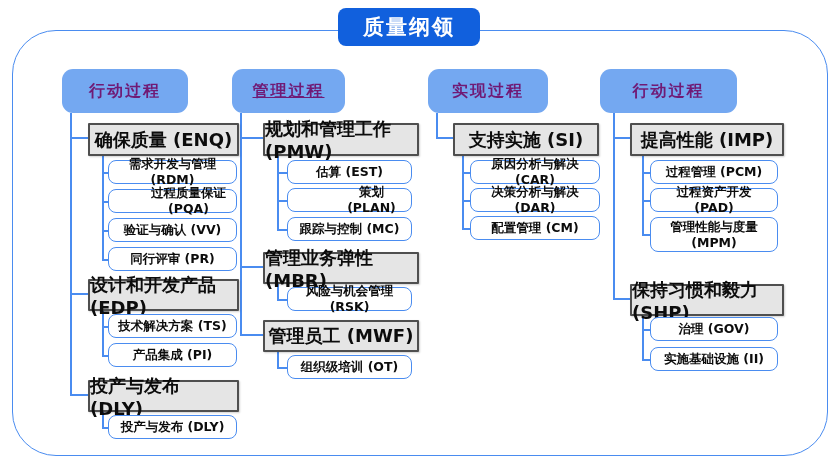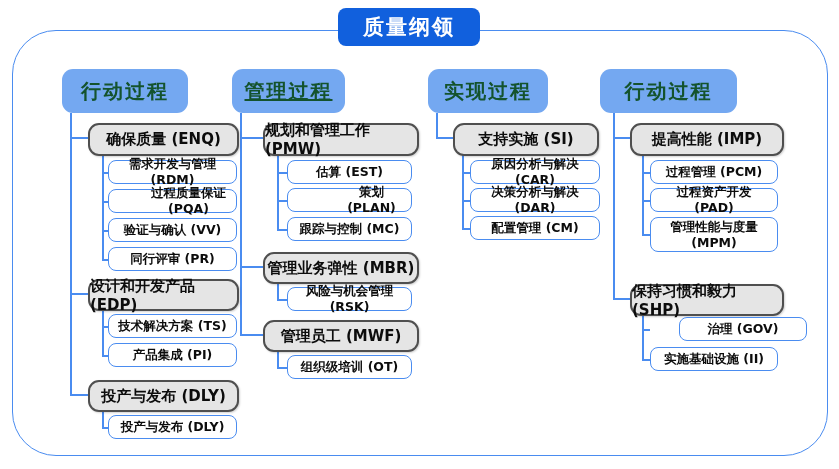--- a/index.html
+++ b/index.html
@@ -3,25 +3,25 @@
 <meta charset="utf-8">
 <style>
   html,body{margin:0;padding:0;background:#ffffff;}
   body{font-family:"DejaVu Sans","Liberation Sans",sans-serif;}
   .stage{position:relative;width:839px;height:469px;background:#ffffff;overflow:hidden;}
   .frame{position:absolute;left:12px;top:30px;width:814px;height:424px;
          border:1.5px solid #4a8cf0;border-radius:44px;background:#ffffff;}
   .root-title{position:absolute;left:338px;top:8px;width:142px;height:38px;
          background:#1160dd;border-radius:8px;color:#ffffff;font-size:21px;font-weight:bold;
          display:flex;align-items:center;justify-content:center;letter-spacing:2px;z-index:3;}
-  .hdr{position:absolute;background:#74a8f1;border-radius:11px;color:#14532d;
-         font-size:20px;font-weight:bold;letter-spacing:2px;
+  .hdr{position:absolute;background:#74a8f1;border-radius:11px;color:#701a75;
+         font-size:16px;font-weight:bold;letter-spacing:2px;
          display:flex;align-items:center;justify-content:center;z-index:2;}
-  .gray{position:absolute;background:#e5e5e5;border:2px solid #4f4f4f;border-radius:11px;
-         color:#0c0c0c;font-size:15px;font-weight:bold;
+  .gray{position:absolute;background:#e5e5e5;border:2px solid #4f4f4f;border-radius:1px;
+         color:#0c0c0c;font-size:18px;font-weight:bold;
          display:flex;align-items:center;justify-content:center;z-index:2;
          box-shadow:1px 1px 2px rgba(0,0,0,0.18);}
   .white{position:absolute;background:#ffffff;border:1.5px solid #4a8cf0;border-radius:8px;
          color:#0c0c0c;font-size:12.5px;font-weight:bold;text-align:center;line-height:1.25;
          display:flex;align-items:center;justify-content:center;z-index:2;padding:0 4px;box-sizing:border-box;}
   .vline,.hline{position:absolute;background:#4a8cf0;z-index:1;}
   .vline{width:1.5px;}
   .hline{height:1.5px;}
 </style>
 </head>
@@ -106,17 +106,17 @@
   <div class="white" style="left:650px;top:160px;width:128px;height:24px;">过程管理 (PCM)</div>
   <div class="hline" style="left:642px;top:200px;width:8px;"></div>
   <div class="white" style="left:650px;top:188px;width:128px;height:24px;">过程资产开发 (PAD)</div>
   <div class="hline" style="left:642px;top:234px;width:8px;"></div>
   <div class="white" style="left:650px;top:217px;width:128px;height:35px;">管理性能与度量 (MPM)</div>
 
   <div class="hline" style="left:613px;top:298px;width:17px;"></div>
   <div class="gray" style="left:630px;top:284px;width:150px;height:28px;">保持习惯和毅力 (SHP)</div>
   <div class="vline" style="left:642px;top:312px;height:47px;"></div>
   <div class="hline" style="left:642px;top:329px;width:8px;"></div>
-  <div class="white" style="left:650px;top:317px;width:128px;height:24px;margin-left:29px;">治理 (GOV)</div>
+  <div class="white" style="left:650px;top:317px;width:128px;height:24px;">治理 (GOV)</div>
   <div class="hline" style="left:642px;top:359px;width:8px;"></div>
   <div class="white" style="left:650px;top:347px;width:128px;height:24px;">实施基础设施 (II)</div>
 
 </div>
 
 </body></html>

